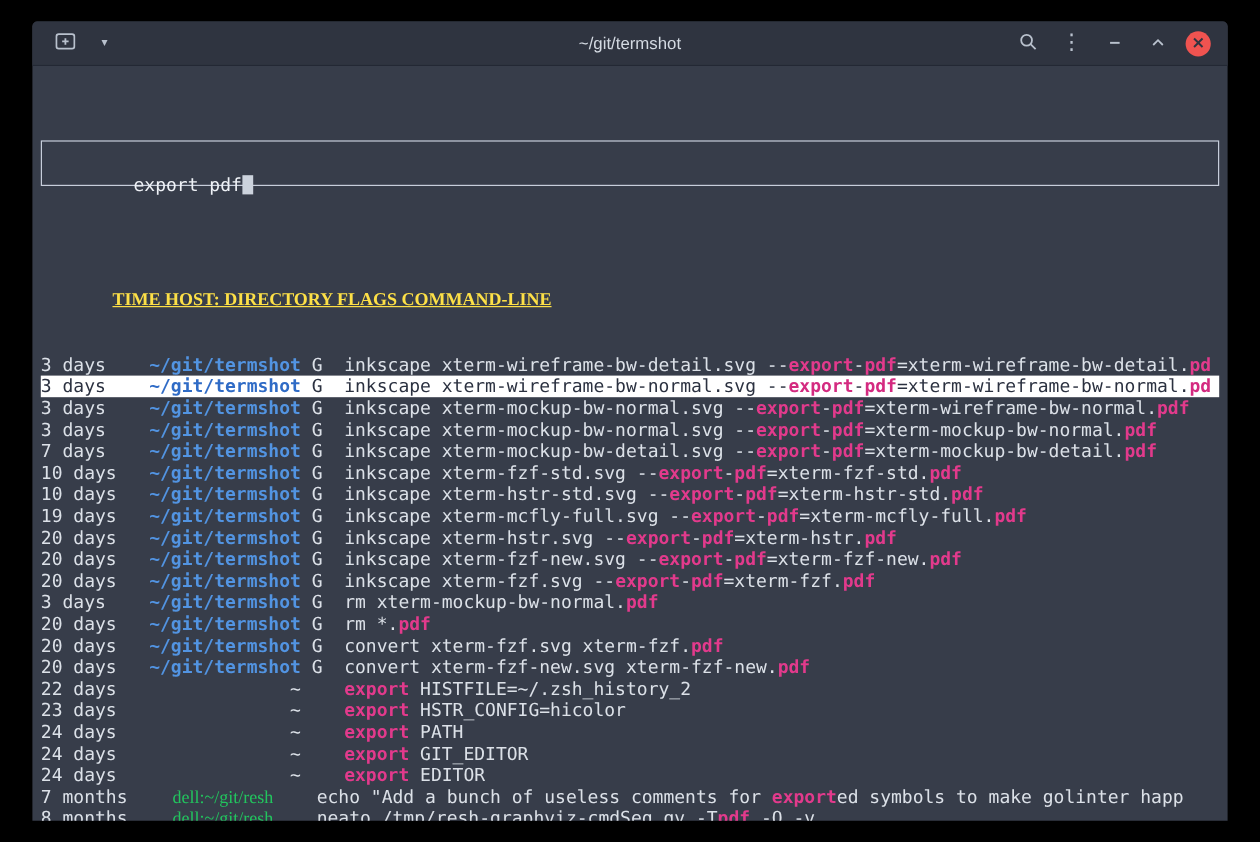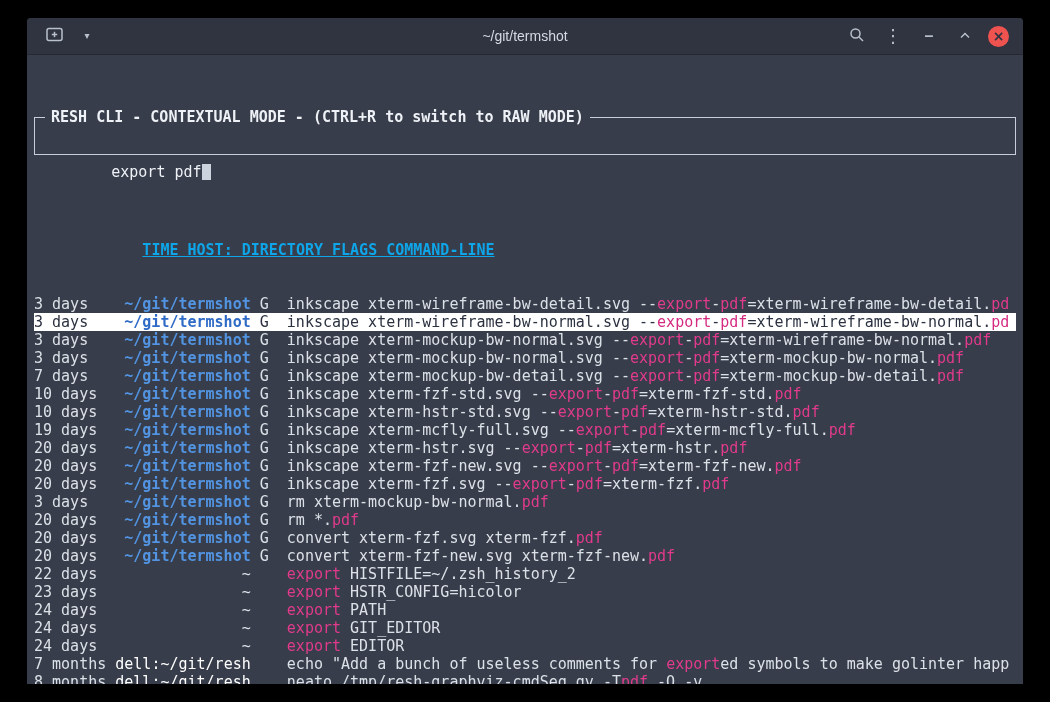--- a/index.html
+++ b/index.html
@@ -23,31 +23,31 @@
   
   .body{position:absolute;top:37px;left:0;right:0;bottom:0;padding:6px 7px;box-sizing:border-box;
     font-family:"DejaVu Sans Mono",monospace;font-size:15px;line-height:18px;color:#dce1e8;
     white-space:pre;overflow:hidden;}
   
   .search-box{position:relative;margin-top:2px;border:1px solid #c7cedb;padding:9px 4px;height:18px;}
   .box-title{position:absolute;top:-10px;left:10px;background:#373d4a;padding:0 6px;font-weight:bold;color:#eef1f6;}
   .query{color:#eef1f6;text-align:center;}
   .cursor{display:inline-block;width:9px;height:16px;background:#ccd3dd;vertical-align:-3px;}
   
-  .header-line{margin-top:14px;height:18px;font-weight:bold;color:#0ea5e9;padding-left:4ch;}
+  .header-line{margin-top:14px;height:18px;font-weight:bold;color:#fde047;padding-left:4ch;font-family:Liberation Serif, serif;}
   .hdr-text{text-decoration:underline;}
   
   .row{height:18px;}
   .row .time{display:inline-block;width:8ch;text-align:left;}
   .row .loc{display:inline-block;width:15ch;text-align:right;}
   .row .flag{display:inline-block;width:1ch;}
   .loc.blue{color:#5294e2;font-weight:bold;}
-  .loc.red{color:#ffffff;}
+  .loc.red{color:#22c55e;font-family:Liberation Serif, serif;}
   .loc.plain{color:#dce1e8;}
-  .m{color:#e23a8c;font-weight:normal;}
+  .m{color:#e23a8c;font-weight:bold;}
   .row.sel{background:#ffffff;color:#2b3140;}
   .row.sel .loc.blue{color:#2f6bc6;}
   .row.sel .m{color:#d42a80;}
 </style>
 </head>
 <body>
 
 <div class="stage">
   <div class="window">
 
@@ -93,21 +93,20 @@
         </button>
         <button class="close-btn">
           <span>×</span>
         </button>
       </div>
     </div>
 
     <div class="body">
 
       <div class="search-box">
-        <span class="box-title">RESH CLI - CONTEXTUAL MODE - (CTRL+R to switch to RAW MODE)</span>
         <span class="query">export pdf</span><span class="cursor"></span>
       </div>
 
       <div class="header-line">
         <span class="hdr-text">TIME HOST: DIRECTORY FLAGS COMMAND-LINE</span>
       </div>
 
       <div id="rows"><div class="row"><span class="time">3 days</span> <span class="loc blue">~/git/termshot</span> <span class="flag">G</span>  <span><span>inkscape xterm-wireframe-bw-detail.svg --</span><span class="m">export</span><span>-</span><span class="m">pdf</span><span>=xterm-wireframe-bw-detail.</span><span class="m">pd</span></span></div><div class="row sel"><span class="time">3 days</span> <span class="loc blue">~/git/termshot</span> <span class="flag">G</span>  <span><span>inkscape xterm-wireframe-bw-normal.svg --</span><span class="m">export</span><span>-</span><span class="m">pdf</span><span>=xterm-wireframe-bw-normal.</span><span class="m">pd</span></span></div><div class="row"><span class="time">3 days</span> <span class="loc blue">~/git/termshot</span> <span class="flag">G</span>  <span><span>inkscape xterm-mockup-bw-normal.svg --</span><span class="m">export</span><span>-</span><span class="m">pdf</span><span>=xterm-wireframe-bw-normal.</span><span class="m">pdf</span></span></div><div class="row"><span class="time">3 days</span> <span class="loc blue">~/git/termshot</span> <span class="flag">G</span>  <span><span>inkscape xterm-mockup-bw-normal.svg --</span><span class="m">export</span><span>-</span><span class="m">pdf</span><span>=xterm-mockup-bw-normal.</span><span class="m">pdf</span></span></div><div class="row"><span class="time">7 days</span> <span class="loc blue">~/git/termshot</span> <span class="flag">G</span>  <span><span>inkscape xterm-mockup-bw-detail.svg --</span><span class="m">export</span><span>-</span><span class="m">pdf</span><span>=xterm-mockup-bw-detail.</span><span class="m">pdf</span></span></div><div class="row"><span class="time">10 days</span> <span class="loc blue">~/git/termshot</span> <span class="flag">G</span>  <span><span>inkscape xterm-fzf-std.svg --</span><span class="m">export</span><span>-</span><span class="m">pdf</span><span>=xterm-fzf-std.</span><span class="m">pdf</span></span></div><div class="row"><span class="time">10 days</span> <span class="loc blue">~/git/termshot</span> <span class="flag">G</span>  <span><span>inkscape xterm-hstr-std.svg --</span><span class="m">export</span><span>-</span><span class="m">pdf</span><span>=xterm-hstr-std.</span><span class="m">pdf</span></span></div><div class="row"><span class="time">19 days</span> <span class="loc blue">~/git/termshot</span> <span class="flag">G</span>  <span><span>inkscape xterm-mcfly-full.svg --</span><span class="m">export</span><span>-</span><span class="m">pdf</span><span>=xterm-mcfly-full.</span><span class="m">pdf</span></span></div><div class="row"><span class="time">20 days</span> <span class="loc blue">~/git/termshot</span> <span class="flag">G</span>  <span><span>inkscape xterm-hstr.svg --</span><span class="m">export</span><span>-</span><span class="m">pdf</span><span>=xterm-hstr.</span><span class="m">pdf</span></span></div><div class="row"><span class="time">20 days</span> <span class="loc blue">~/git/termshot</span> <span class="flag">G</span>  <span><span>inkscape xterm-fzf-new.svg --</span><span class="m">export</span><span>-</span><span class="m">pdf</span><span>=xterm-fzf-new.</span><span class="m">pdf</span></span></div><div class="row"><span class="time">20 days</span> <span class="loc blue">~/git/termshot</span> <span class="flag">G</span>  <span><span>inkscape xterm-fzf.svg --</span><span class="m">export</span><span>-</span><span class="m">pdf</span><span>=xterm-fzf.</span><span class="m">pdf</span></span></div><div class="row"><span class="time">3 days</span> <span class="loc blue">~/git/termshot</span> <span class="flag">G</span>  <span><span>rm xterm-mockup-bw-normal.</span><span class="m">pdf</span></span></div><div class="row"><span class="time">20 days</span> <span class="loc blue">~/git/termshot</span> <span class="flag">G</span>  <span><span>rm *.</span><span class="m">pdf</span></span></div><div class="row"><span class="time">20 days</span> <span class="loc blue">~/git/termshot</span> <span class="flag">G</span>  <span><span>convert xterm-fzf.svg xterm-fzf.</span><span class="m">pdf</span></span></div><div class="row"><span class="time">20 days</span> <span class="loc blue">~/git/termshot</span> <span class="flag">G</span>  <span><span>convert xterm-fzf-new.svg xterm-fzf-new.</span><span class="m">pdf</span></span></div><div class="row"><span class="time">22 days</span> <span class="loc plain">~</span> <span class="flag"> </span>  <span><span class="m">export</span><span> HISTFILE=~/.zsh_history_2</span></span></div><div class="row"><span class="time">23 days</span> <span class="loc plain">~</span> <span class="flag"> </span>  <span><span class="m">export</span><span> HSTR_CONFIG=hicolor</span></span></div><div class="row"><span class="time">24 days</span> <span class="loc plain">~</span> <span class="flag"> </span>  <span><span class="m">export</span><span> PATH</span></span></div><div class="row"><span class="time">24 days</span> <span class="loc plain">~</span> <span class="flag"> </span>  <span><span class="m">export</span><span> GIT_EDITOR</span></span></div><div class="row"><span class="time">24 days</span> <span class="loc plain">~</span> <span class="flag"> </span>  <span><span class="m">export</span><span> EDITOR</span></span></div><div class="row"><span class="time">7 months</span> <span class="loc red">dell:~/git/resh</span> <span class="flag"> </span>  <span><span>echo "Add a bunch of useless comments for </span><span class="m">export</span><span>ed symbols to make golinter happ</span></span></div><div class="row"><span class="time">8 months</span> <span class="loc red">dell:~/git/resh</span> <span class="flag"> </span>  <span><span>neato /tmp/resh-graphviz-cmdSeq.gv -T</span><span class="m">pdf</span><span> -O -v</span></span></div></div>
 
       

